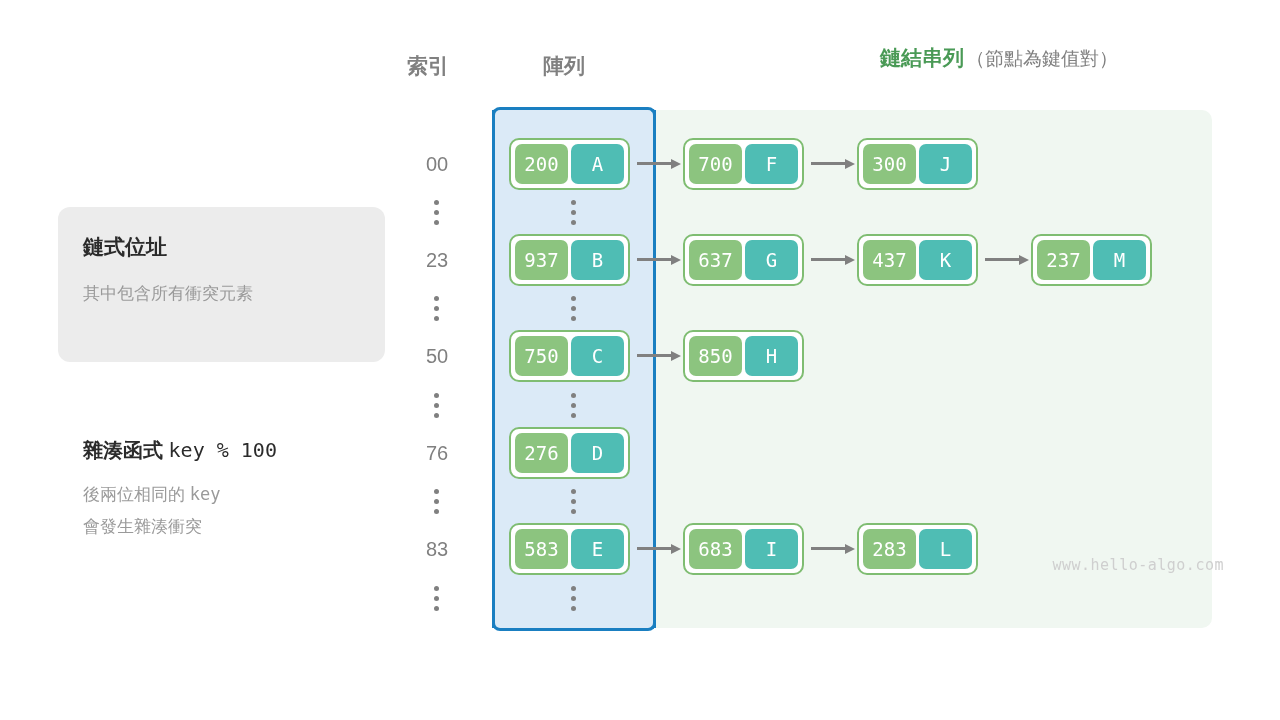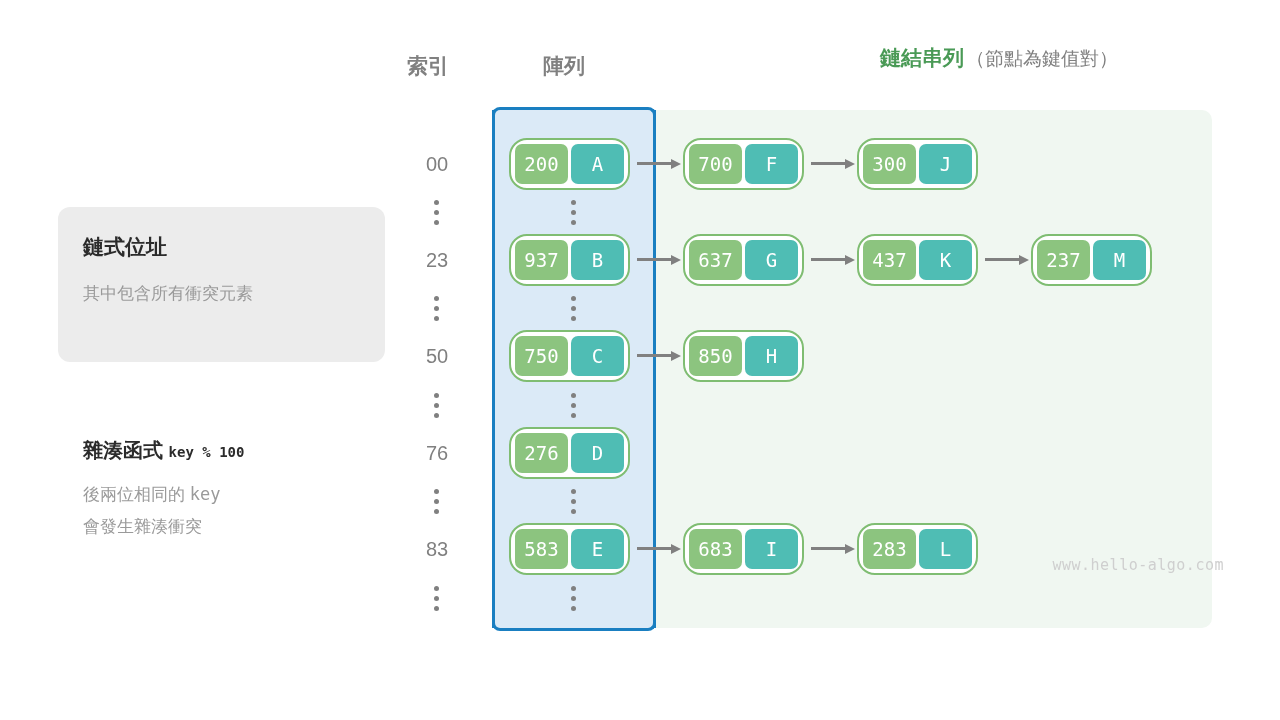--- a/index.html
+++ b/index.html
@@ -21,21 +21,21 @@
 
   
   #info-card{
     position:absolute;left:58px;top:207px;width:327px;height:155px;
     background:#ececec;border-radius:12px;
   }
   #info-title{position:absolute;left:83px;top:233px;font-size:21px;font-weight:bold;color:#2b2b2b;}
   #info-body{position:absolute;left:83px;top:278px;font-size:17px;color:#9a9a9a;line-height:32px;}
 
   #hash-title{position:absolute;left:83px;top:437px;font-size:20px;font-weight:bold;color:#2b2b2b;white-space:nowrap;}
-  #hash-title .code{font-family:"DejaVu Sans Mono","Liberation Mono",monospace;font-weight:bold;font-size:14px;}
+  #hash-title .code{font-family:"DejaVu Sans Mono","Liberation Mono",monospace;font-weight:normal;font-size:20px;}
   #hash-body{position:absolute;left:83px;top:478px;font-size:17px;color:#9a9a9a;line-height:32px;}
   #hash-body .code{font-family:"DejaVu Sans Mono","Liberation Mono",monospace;}
 
   
   #list-panel{
     position:absolute;left:492px;top:110px;width:720px;height:518px;
     background:#f0f7f1;border-radius:10px;
   }
   #array-panel{
     position:absolute;left:492px;top:110px;width:164px;height:518px;
@@ -55,21 +55,21 @@
     font-family:Liberation Sans, sans-serif;
     font-size:20px;color:#808080;
   }
   
   .dots{position:absolute;width:6px;display:flex;flex-direction:column;gap:5px;}
   .dots i{display:block;width:5px;height:5px;border-radius:50%;background:#808080;}
 
   
   .node{
     position:absolute;height:52px;box-sizing:border-box;
-    background:#ffffff;border:2px solid #7fbd72;border-radius:18px;
+    background:#ffffff;border:2px solid #7fbd72;border-radius:10px;
     padding:4px;display:flex;gap:3px;
   }
   .cell{
     height:40px;border-radius:7px;display:flex;align-items:center;justify-content:center;
     font-family:"DejaVu Sans Mono","Liberation Mono",monospace;
     font-size:19px;color:#ffffff;
   }
   .cell.key{width:53px;background:#8cc47f;}
   .cell.val{width:53px;background:#4fbdb4;}
 

